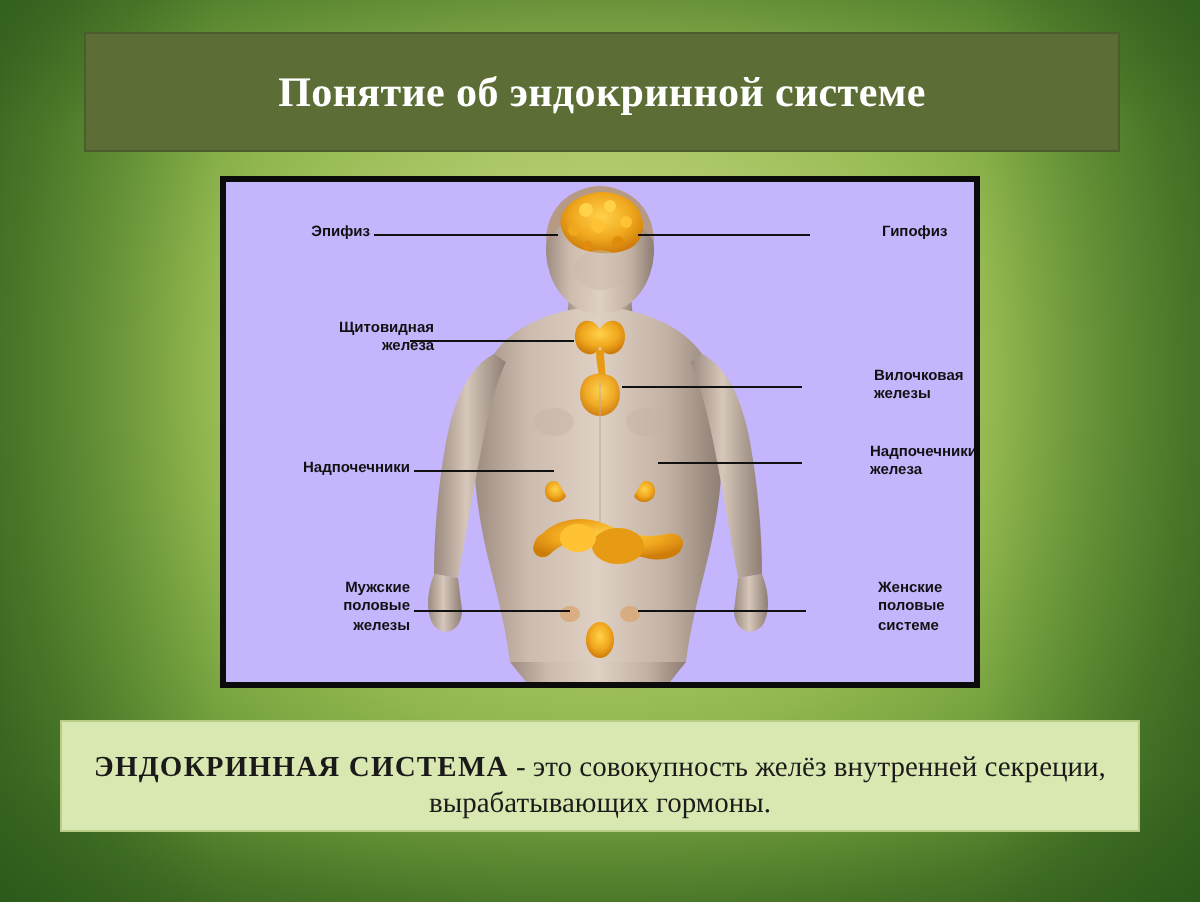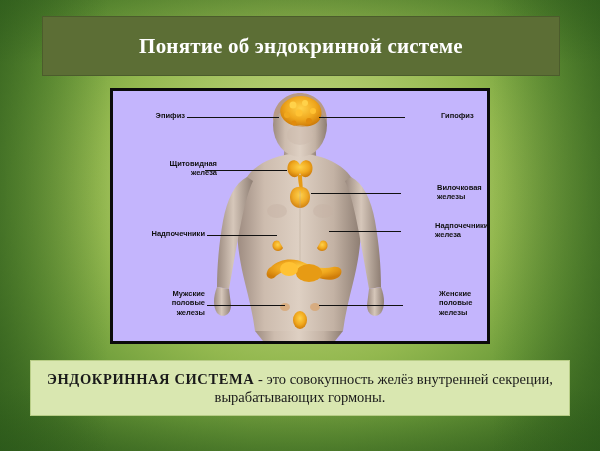--- a/index.html
+++ b/index.html
@@ -99,21 +99,21 @@
 
   .caption-box {
     position: absolute;
     left: 30px;
     top: 360px;
     width: 540px;
     height: 56px;
     background: #d9e7b0;
     border: 1px solid #b8cd86;
     display: flex;
-    align-items: center;
+    align-items: flex-end;
     justify-content: center;
     z-index: 3;
     box-sizing: border-box;
     padding: 4px 14px;
   }
   .caption-text {
     font-family: "Liberation Serif", serif;
     font-size: 14.5px;
     color: #1a1a1a;
     text-align: center;
@@ -232,21 +232,21 @@
 половые
 железы</div>
 
       <div class="lbl left" style="left:296px; top:20px; width:70px;">Гипофиз</div>
       <div class="lbl left" style="left:292px; top:92px; width:76px;">Вилочковая
 железы</div>
       <div class="lbl left" style="left:290px; top:130px; width:82px;">Надпочечники
 железа</div>
       <div class="lbl left" style="left:294px; top:198px; width:70px;">Женские
 половые
-железы</div>
+системе</div>
 
     </div>
   </div>
 
   <div class="caption-box">
     <div class="caption-text">
       <span class="strong">ЭНДОКРИННАЯ СИСТЕМА</span><span> - </span><span>это совокупность желёз внутренней секреции, вырабатывающих гормоны.</span>
     </div>
   </div>
 

